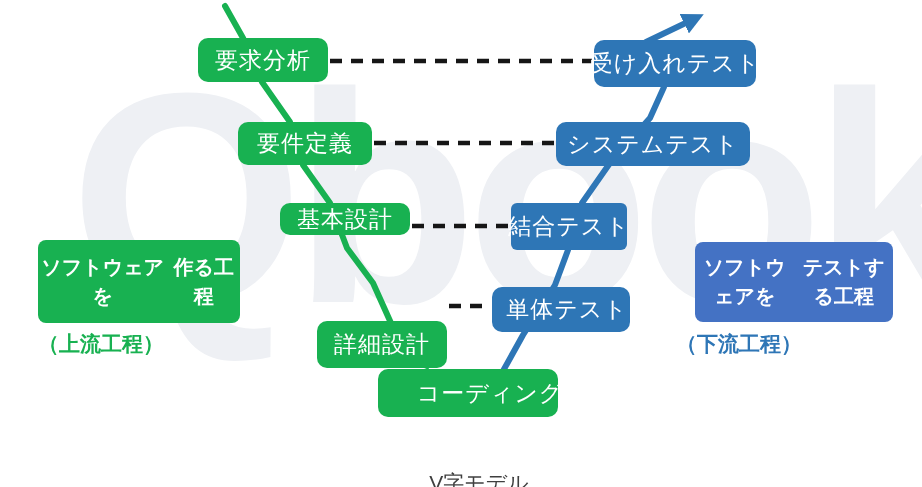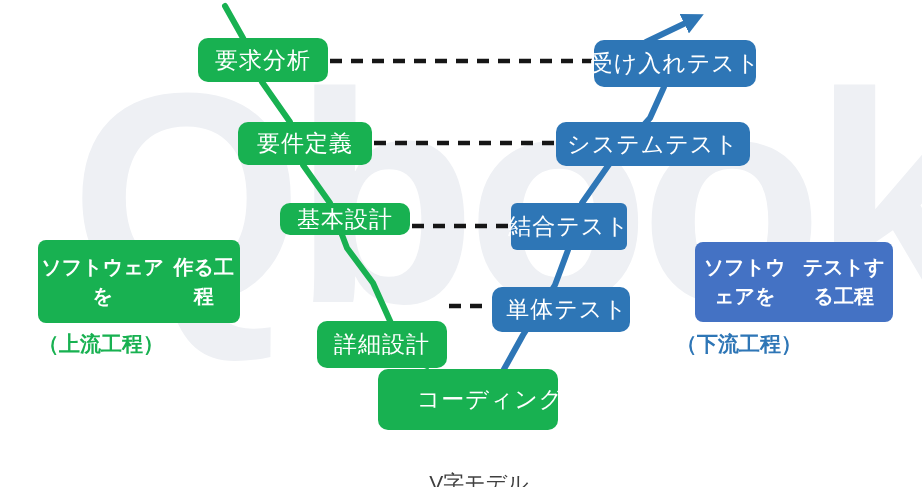--- a/index.html
+++ b/index.html
@@ -46,21 +46,21 @@
     white-space: nowrap;
     letter-spacing: 1px;
   }
   .green-node { background: var(--green, #18B151); }
   .blue-node  { background: var(--blue, #2E76B6); }
 
   .n-req   { left: 198px; top: 38px;  width: 130px; height: 44px; }
   .n-def   { left: 238px; top: 122px; width: 134px; height: 43px; }
   .n-basic { left: 280px; top: 203px; width: 130px; height: 32px; }
   .n-detail{ left: 317px; top: 283px; width: 130px; height: 47px; margin-top: 38px; }
-  .n-code  { left: 378px; top: 369px; width: 180px; height: 61px; padding-left: 44px; }
+  .n-code  { left: 378px; top: 369px; width: 180px; height: 48px; padding-left: 44px; }
   .n-accept{ left: 594px; top: 40px;  width: 162px; height: 47px; }
   .n-system{ left: 556px; top: 122px; width: 194px; height: 44px; }
   .n-integ { left: 511px; top: 203px; width: 116px; height: 47px; border-radius: 6px; }
   .n-unit  { left: 492px; top: 287px; width: 138px; height: 45px; padding-left: 12px; }
 
   .legend-box {
     position: absolute;
     display: flex;
     flex-direction: row;
     align-items: center;

